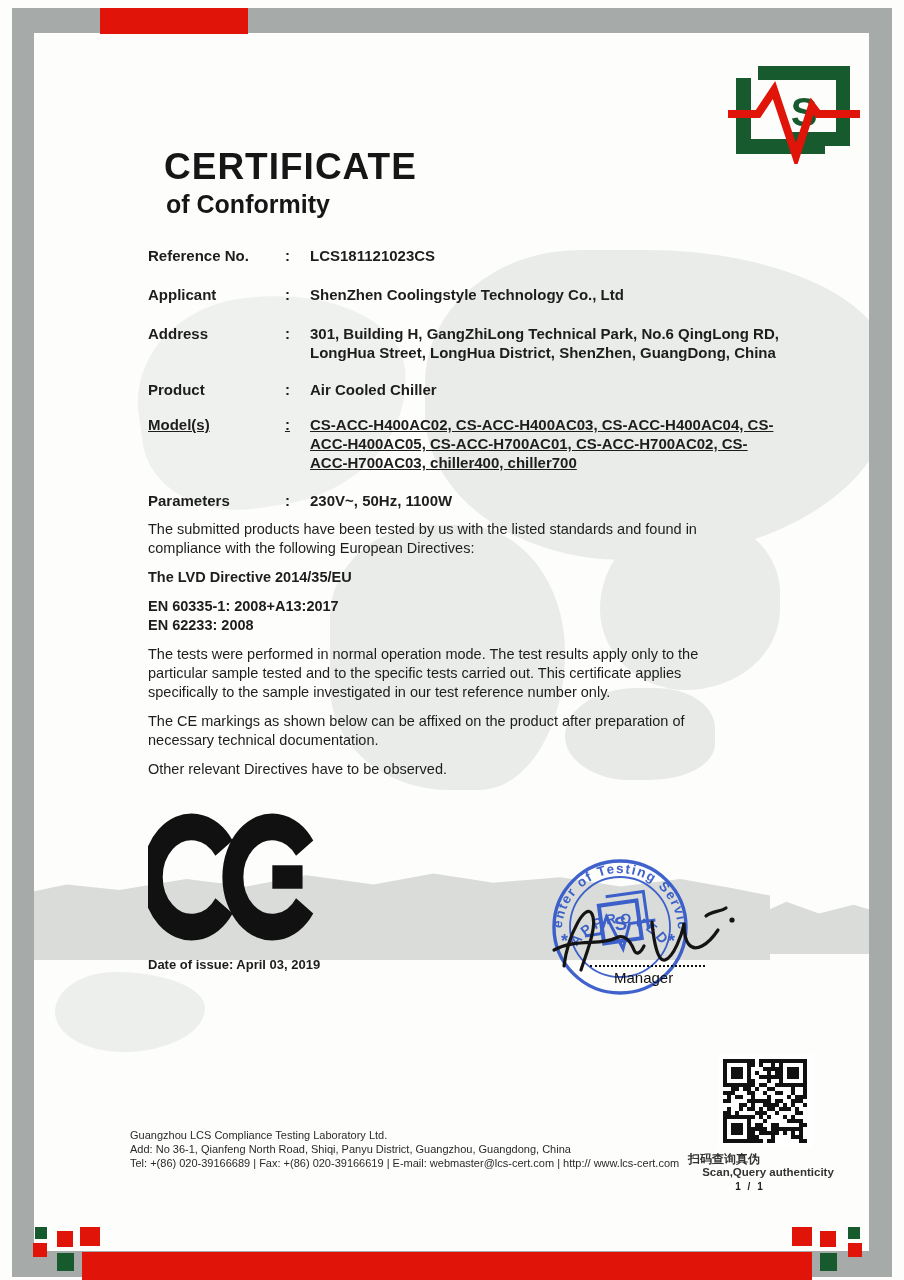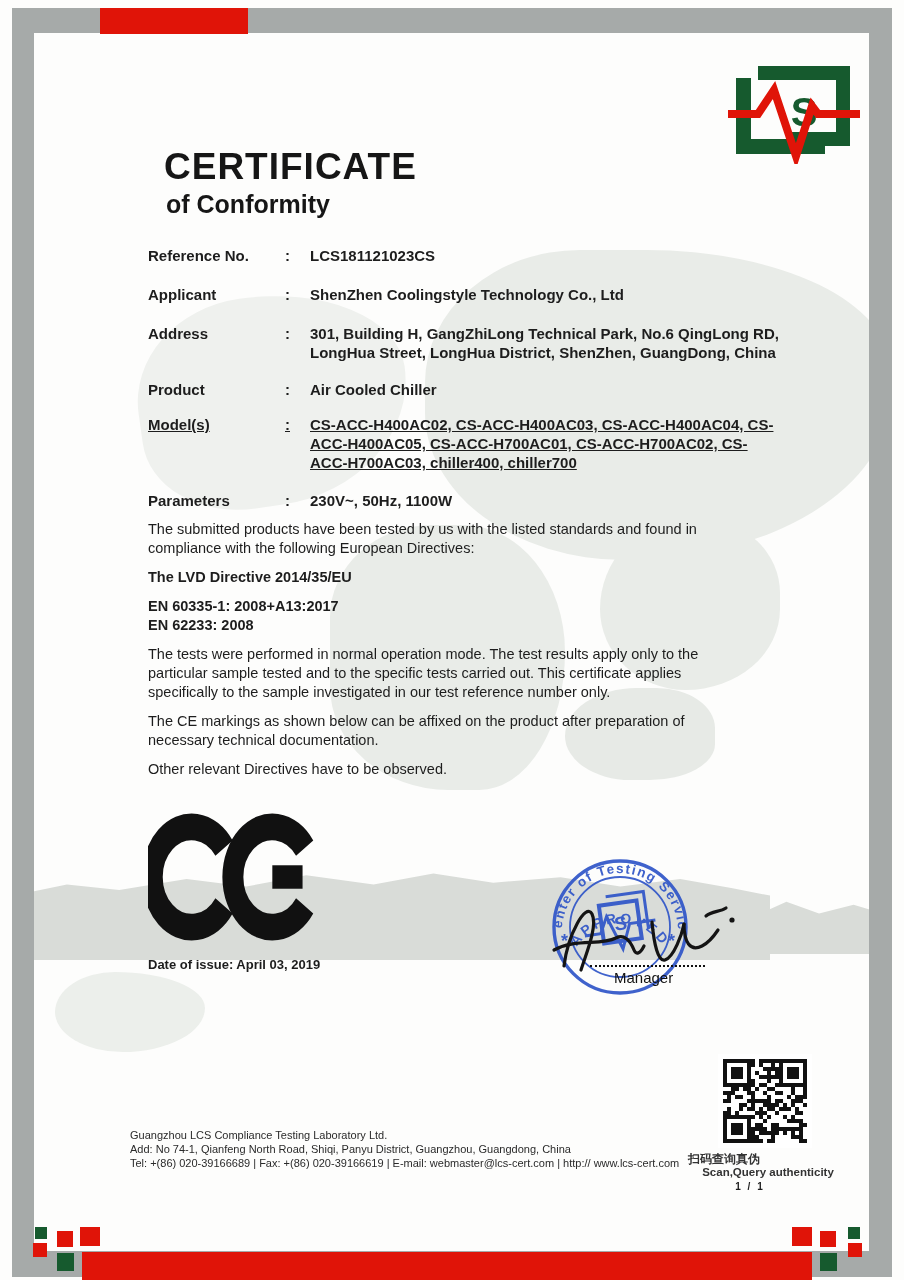--- a/index.html
+++ b/index.html
@@ -183,21 +183,21 @@
         <path d="M158,28 C164,23 172,24 178,20"></path>
         <circle cx="184" cy="32" r="2.6" fill="#141414" stroke="none"></circle>
       </g>
     </svg>
   </div>
   <div class="content dotline"></div>
   <div class="content manager">Manager</div>
 
   <div class="content footer">
     <div>Guangzhou LCS Compliance Testing Laboratory Ltd.</div>
-    <div>Add: No 74-1, Qianfeng North Road, Shiqi, Panyu District, Guangzhou, Guangdong, China</div>
+    <div>Add: No 36-1, Qianfeng North Road, Shiqi, Panyu District, Guangzhou, Guangdong, China</div>
     <div>Tel: +(86) 020-39166689  |  Fax: +(86) 020-39166619  |  E-mail: webmaster@lcs-cert.com  |  http:// www.lcs-cert.com</div>
   </div>
 
   <div class="content qr" id="qr-code"><svg width="94" height="94" viewBox="0 0 94 94">
         <rect width="94" height="94" fill="#fff"></rect>
         <rect x="33" y="5" width="4" height="4" fill="#111"></rect>
         <rect x="41" y="5" width="4" height="4" fill="#111"></rect>
         <rect x="45" y="5" width="4" height="4" fill="#111"></rect>
         <rect x="49" y="5" width="4" height="4" fill="#111"></rect>
         <rect x="53" y="5" width="4" height="4" fill="#111"></rect>

